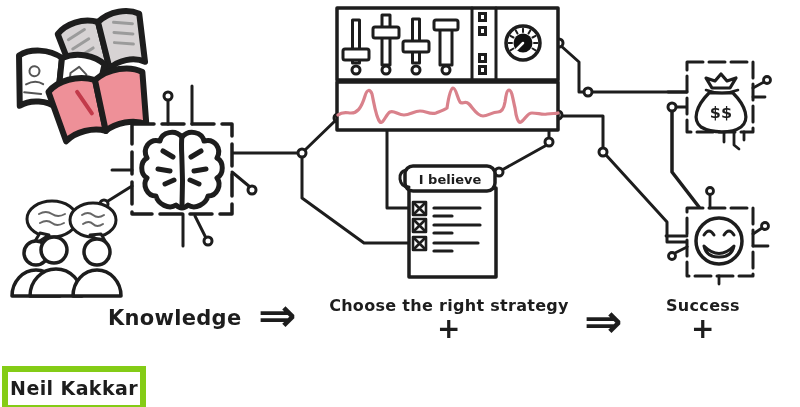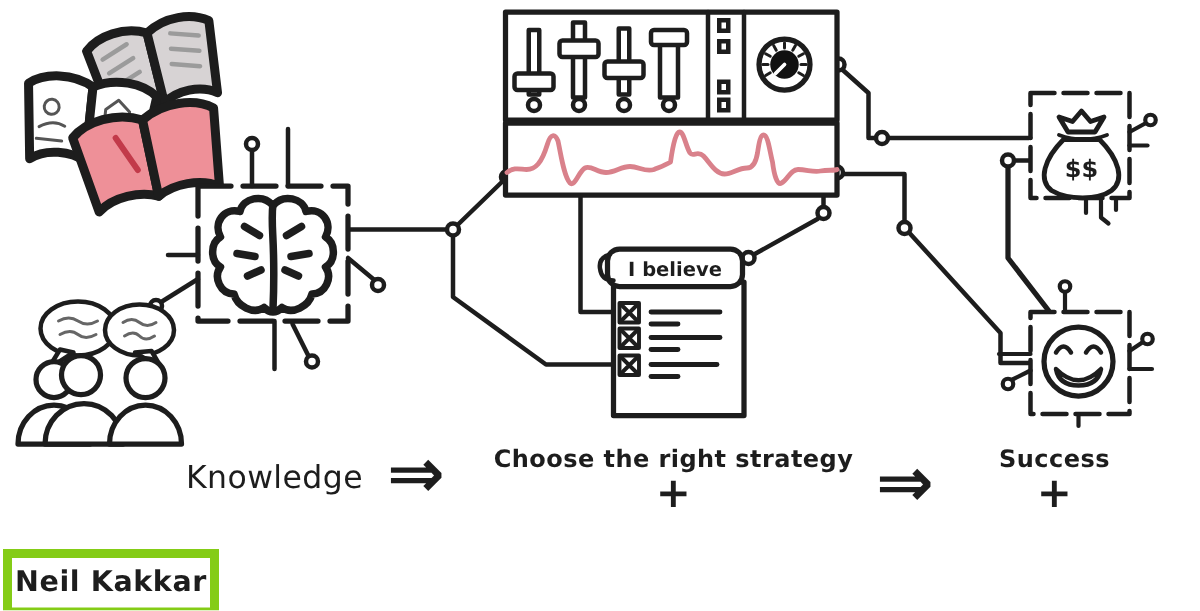--- a/index.html
+++ b/index.html
@@ -1,21 +1,21 @@
 <!DOCTYPE html>
 <html><head>
 <meta charset="utf-8">
 <style>
   html,body{margin:0;padding:0;background:#ffffff;}
   .canvas{
     position:relative;width:800px;height:407px;background:#ffffff;overflow:hidden;
     font-family:"DejaVu Sans", sans-serif;color:#1d1d1d;
   }
   .layer{position:absolute;left:0;top:0;}
-  .label{position:absolute;text-align:center;font-weight:400;letter-spacing:.3px;}
+  .label{position:absolute;font-weight:700;letter-spacing:.3px;}
   .knowledge{left:108px;top:306px;width:150px;font-size:21px;}
   .flow-arrow{position:absolute;font-size:46px;font-weight:700;line-height:1;}
   .arrow1{left:258px;top:292px;}
   .arrow2{left:584px;top:298px;}
   .stack{position:absolute;text-align:center;font-weight:600;letter-spacing:.3px;}
   .strategy{left:318px;top:294px;width:262px;}
   .outcome{left:632px;top:294px;width:142px;}
   .stack .line{font-size:16px;line-height:23px;}
   .plus{font-size:28px;font-weight:800;line-height:24px;}
   .signature{

